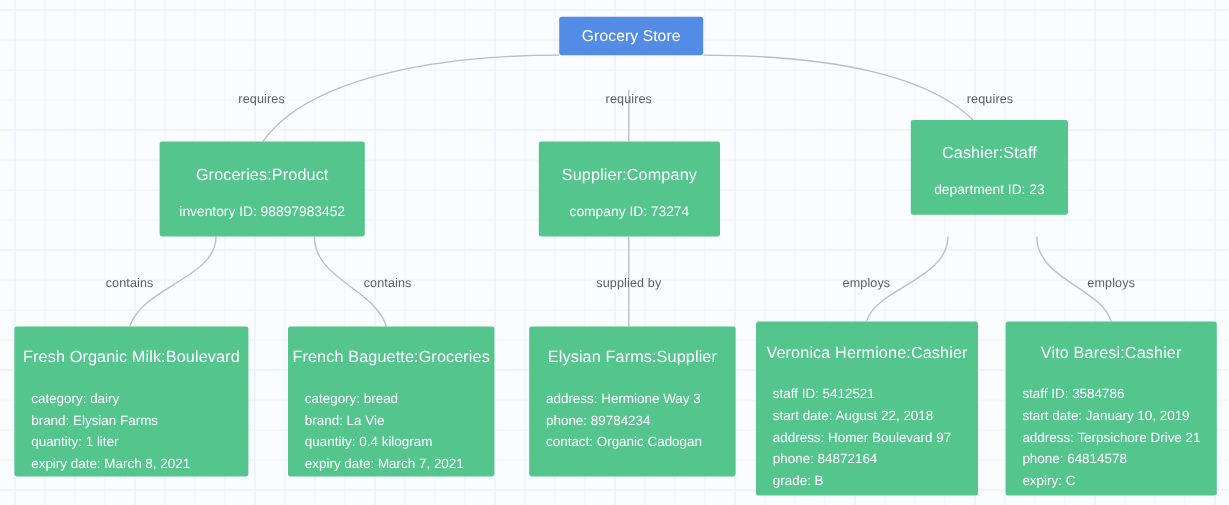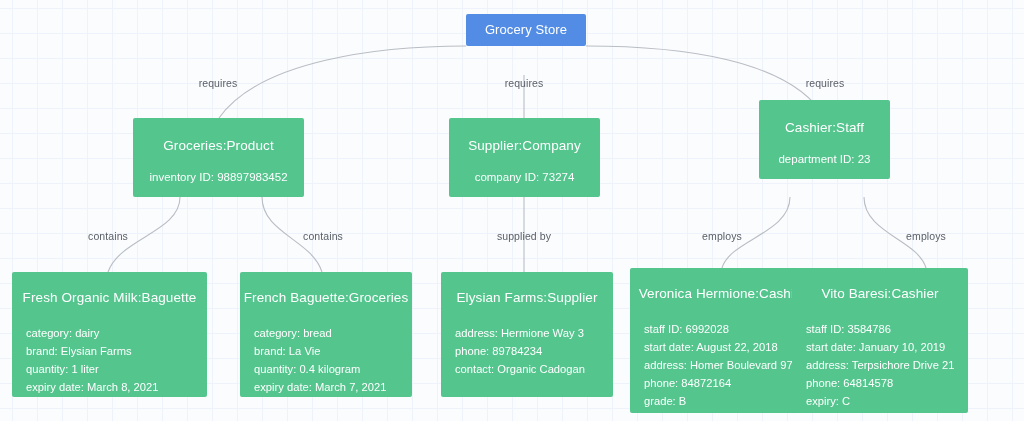--- a/index.html
+++ b/index.html
@@ -142,21 +142,21 @@
     <span class="node-title">Supplier:Company</span>
     <span class="node-sub">company ID: 73274</span>
   </div>
 
   <div class="node entity" style="left:759px; top:100px; width:131px; height:79px;">
     <span class="node-title">Cashier:Staff</span>
     <span class="node-sub">department ID: 23</span>
   </div>
 
   <div class="node leaf" style="left:12px; top:272px; width:195px; height:125px;">
-    <span class="node-title">Fresh Organic Milk:Baguette</span>
+    <span class="node-title">Fresh Organic Milk:Boulevard</span>
     <div class="leaf-props">
       <span class="leaf-prop">category: dairy</span>
       <span class="leaf-prop">brand: Elysian Farms</span>
       <span class="leaf-prop">quantity: 1 liter</span>
       <span class="leaf-prop">expiry date: March 8, 2021</span>
     </div>
   </div>
 
   <div class="node leaf" style="left:240px; top:272px; width:172px; height:125px;">
     <span class="node-title">French Baguette:Groceries</span>
@@ -173,29 +173,29 @@
     <div class="leaf-props">
       <span class="leaf-prop">address: Hermione Way 3</span>
       <span class="leaf-prop">phone: 89784234</span>
       <span class="leaf-prop">contact: Organic Cadogan</span>
     </div>
   </div>
 
   <div class="node leaf" style="left:630px; top:268px; width:185px; height:145px;">
     <span class="node-title">Veronica Hermione:Cashier</span>
     <div class="leaf-props">
-      <span class="leaf-prop">staff ID: 6992028</span>
+      <span class="leaf-prop">staff ID: 5412521</span>
       <span class="leaf-prop">start date: August 22, 2018</span>
       <span class="leaf-prop">address: Homer Boulevard 97</span>
       <span class="leaf-prop">phone: 84872164</span>
       <span class="leaf-prop">grade: B</span>
     </div>
   </div>
 
-  <div class="node leaf" style="left:792px; top:268px; width:176px; height:145px;">
+  <div class="node leaf" style="left:838px; top:268px; width:176px; height:145px;">
     <span class="node-title">Vito Baresi:Cashier</span>
     <div class="leaf-props">
       <span class="leaf-prop">staff ID: 3584786</span>
       <span class="leaf-prop">start date: January 10, 2019</span>
       <span class="leaf-prop">address: Terpsichore Drive 21</span>
       <span class="leaf-prop">phone: 64814578</span>
       <span class="leaf-prop">expiry: C</span>
     </div>
   </div>
 

